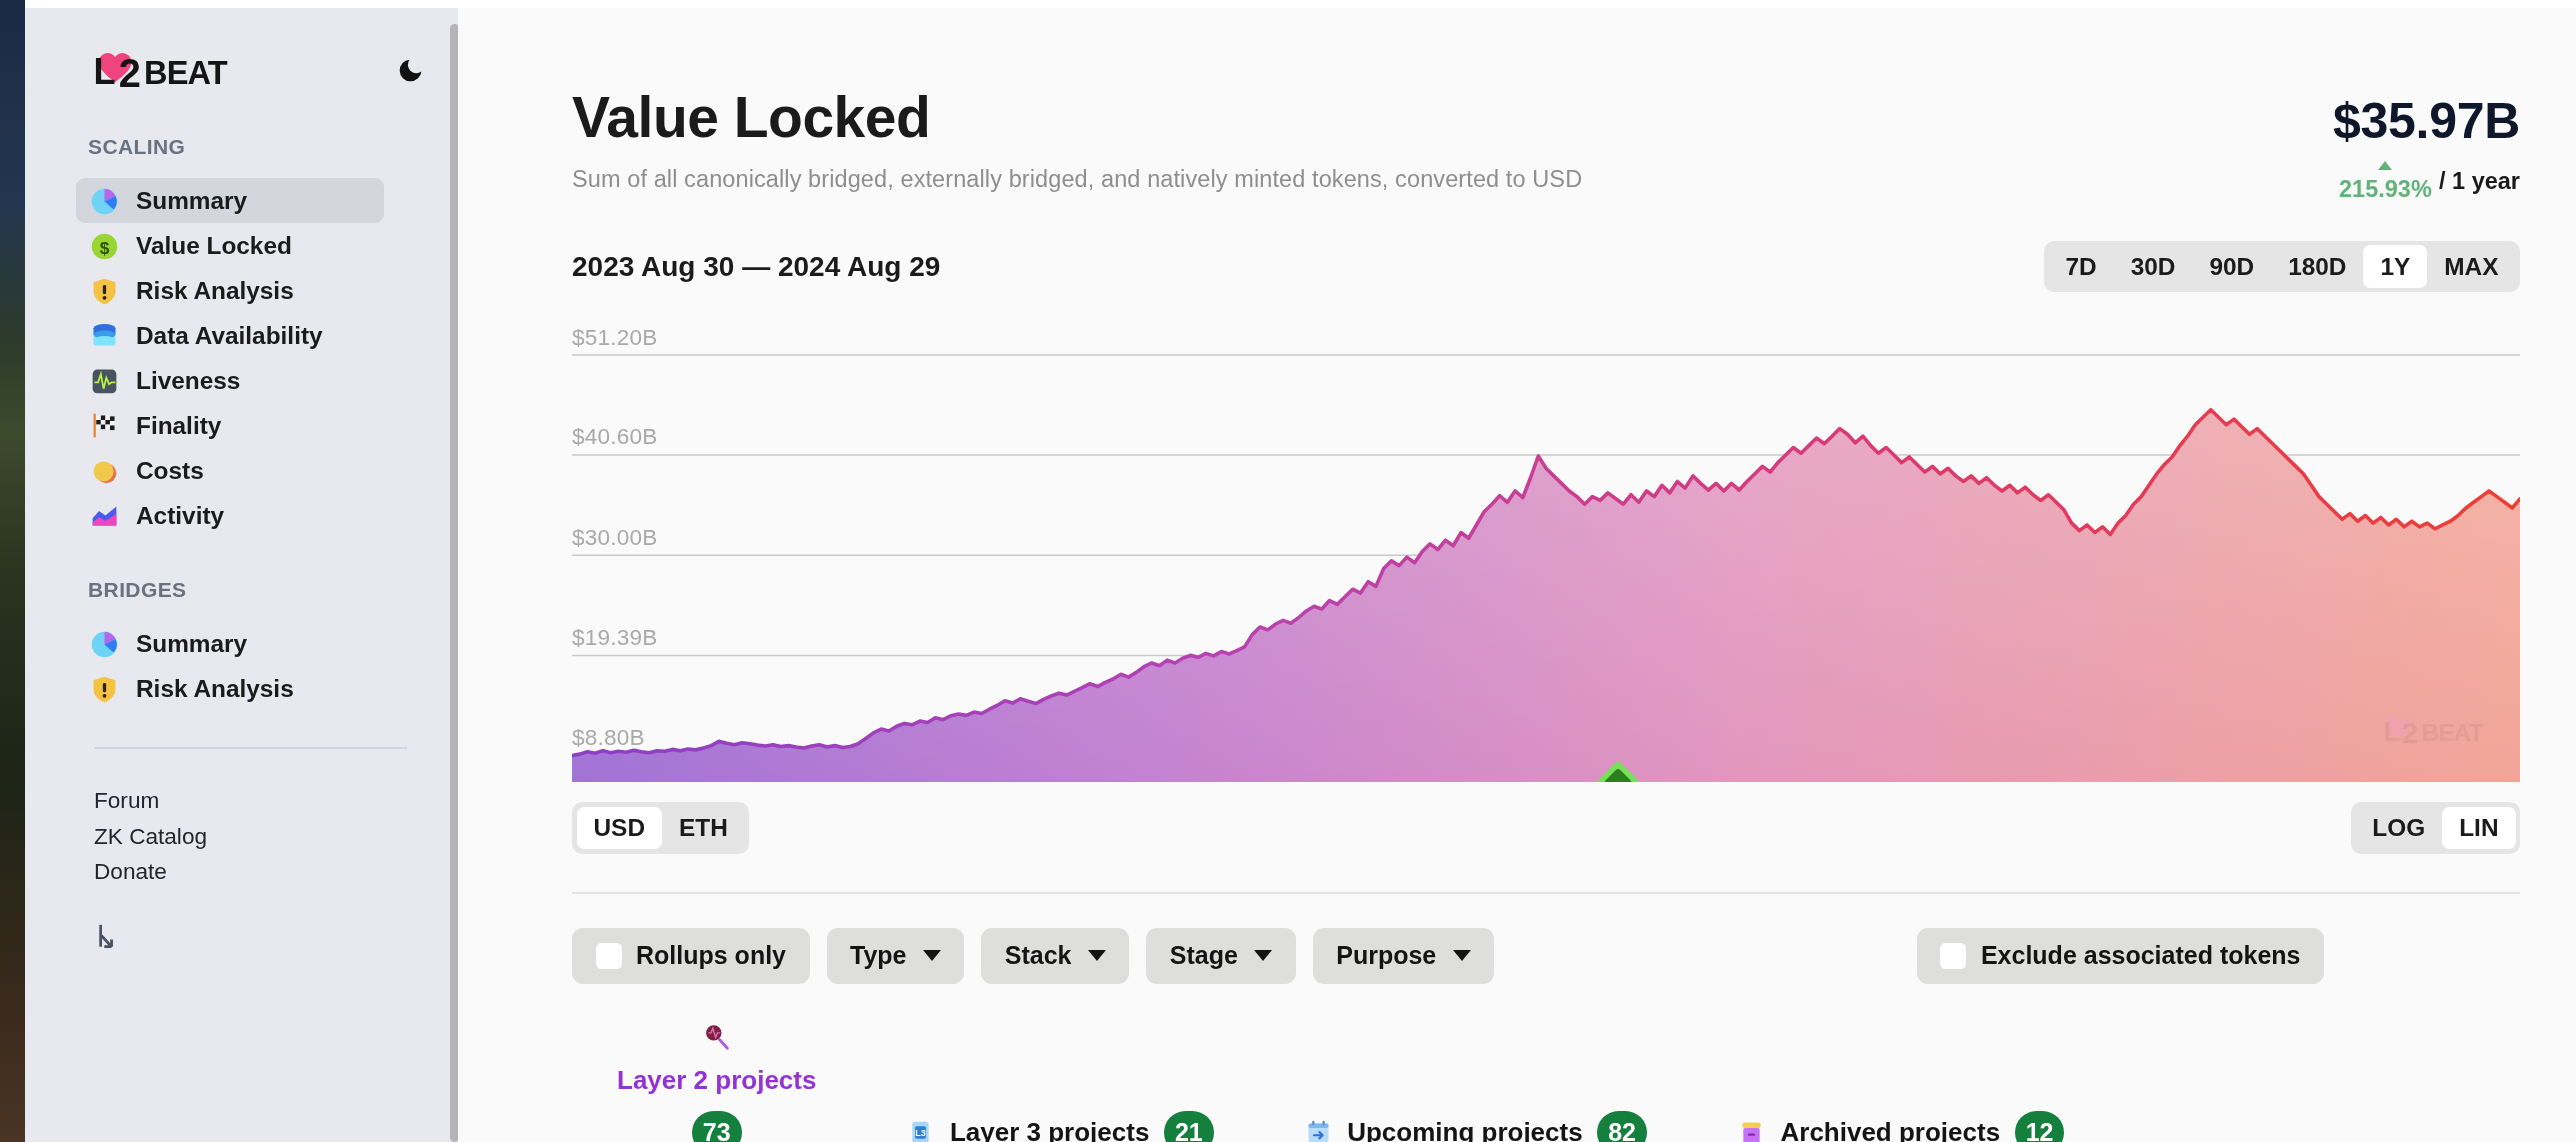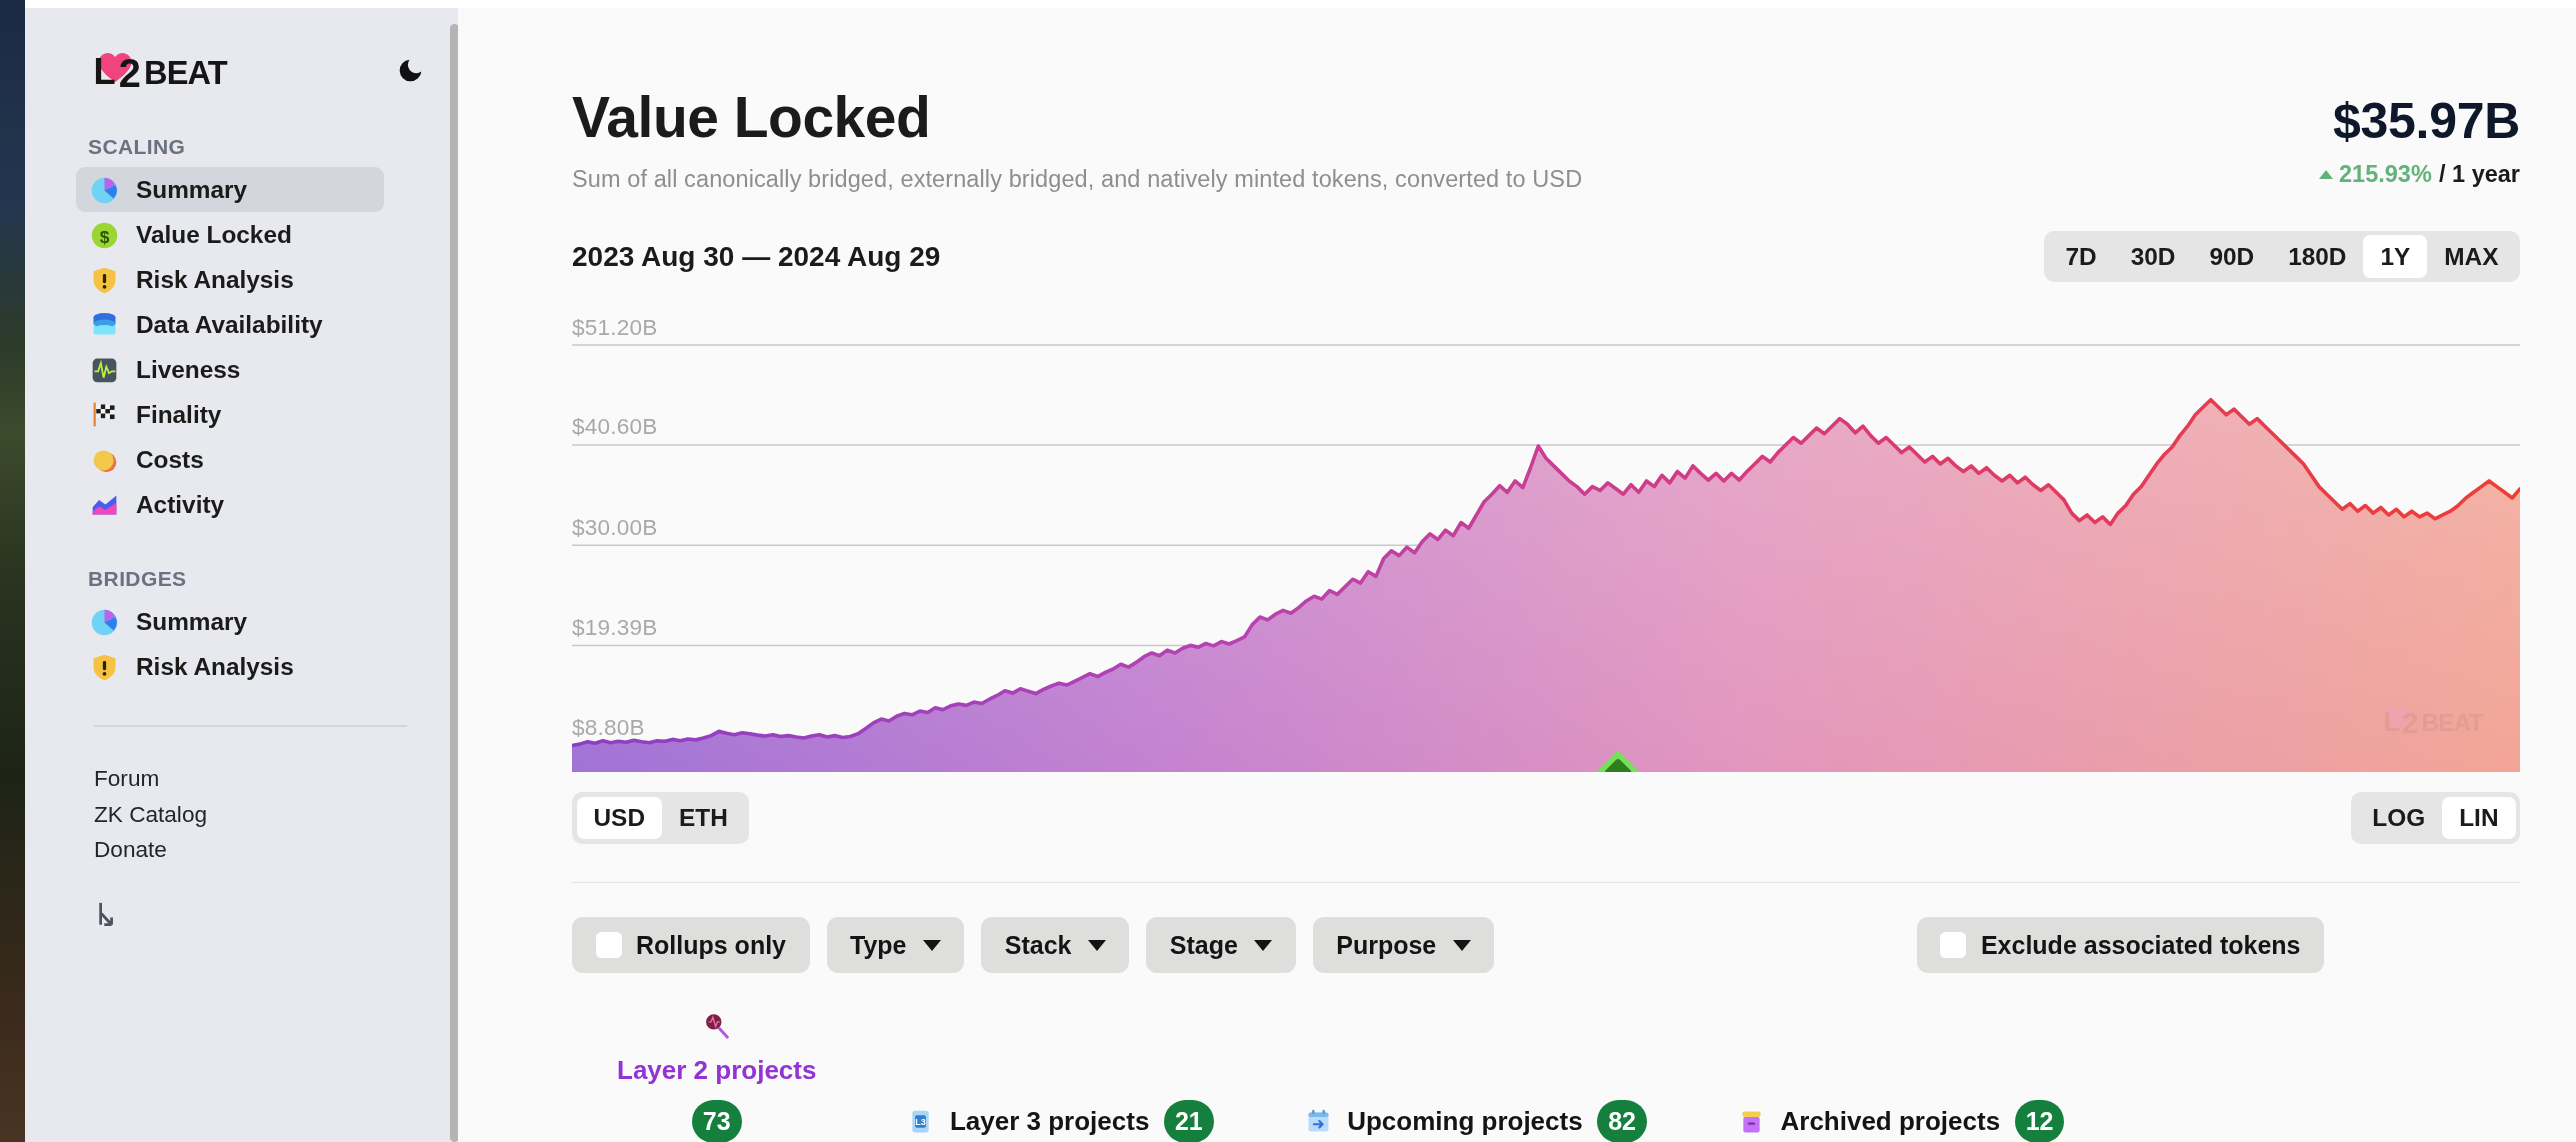--- a/index.html
+++ b/index.html
@@ -49,21 +49,21 @@
   .brand {
     display: flex; align-items: center; justify-content: space-between;
     padding: 40px 33px 0 63px;
   }
   .logo { display: flex; align-items: flex-end; height: 47px; }
   .logo svg { display: block; }
   .moon { color: #111; }
 
   .sb-section-title {
     font-size: 21px; font-weight: 700; letter-spacing: 0.4px;
-    color: #6a7180; padding: 40px 0 8px 63px;
+    color: #6a7180; padding: 40px 0 19px 63px;
   }
   .sb-item {
     display: flex; align-items: center; gap: 16.3px;
     margin: 0 74px 0 51px;
     padding: 9px 12.7px;
     border-radius: 9px;
     height: 45px;
   }
   .sb-item.active { background: #d3d6dc; }
   .sb-item .label {
@@ -108,21 +108,21 @@
   }
   .head-right { text-align: right; padding-top: 3.6px; }
   .big-value {
     font-size: 50px; font-weight: 700; color: #0f172a;
     letter-spacing: -0.3px;
   }
   .change-line {
     margin-top: 11px; font-size: 23.5px; font-weight: 700; color: #1b1b1b;
     display: flex; align-items: center; justify-content: flex-end; gap: 0;
   }
-  .change-up { color: #62b37a; display: flex; align-items: center; gap: 6.3px; }
+  .change-up { color: #62b37a; display: flex; align-items: center; gap: 6.3px; flex-direction: column; }
   .tri-up {
     width: 0; height: 0;
     border-left: 7.2px solid transparent;
     border-right: 7.2px solid transparent;
     border-bottom: 9px solid #62b37a;
   }
   .change-sep { color: #1b1b1b; margin-left: 7.2px; }
 
   .range-row {
     display: flex; align-items: center; justify-content: space-between;

